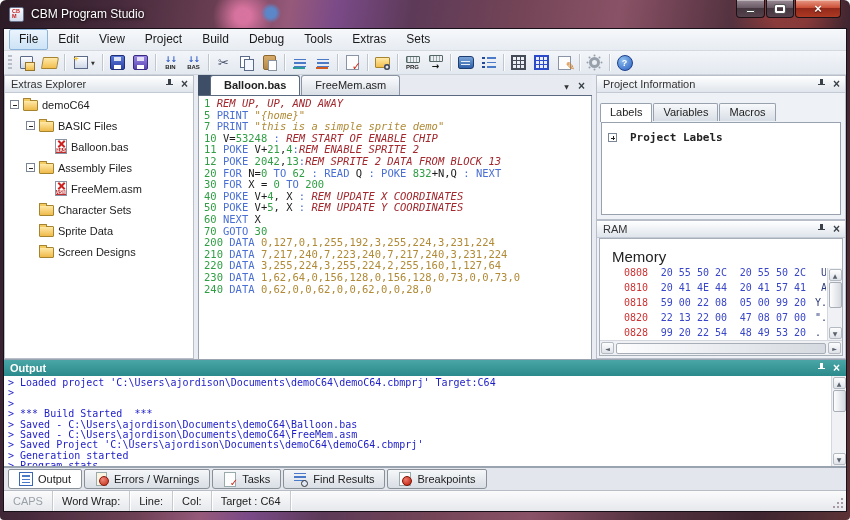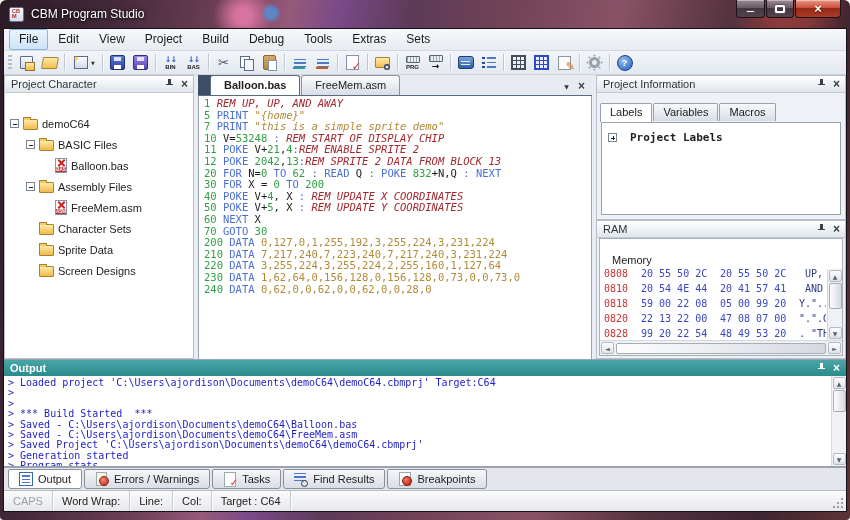--- a/index.html
+++ b/index.html
@@ -88,21 +88,21 @@
   .panel.left{width:190px;flex:none;}
   .phead{height:17px;flex:none;display:flex;align-items:center;padding:0 5px 0 6px;background:linear-gradient(#ffffff,#dfe5ec);border-bottom:1px solid #c4cad4;}
   .ptitle{font-size:11px;color:#333;}
   .pctl{margin-left:auto;display:flex;align-items:center;gap:7px;}
   .pin{position:relative;width:9px;height:10px;}
   .pin::before{content:"";position:absolute;top:0;left:3px;width:3px;height:5px;background:#3a4048;}
   .pin::after{content:"";position:absolute;top:5px;left:1px;width:7px;height:1px;background:#3a4048;box-shadow:3px 3px 0 -1.2px #3a4048;}
   .pin.w::before,.pin.w::after{background:#fff;box-shadow:none;}
   .px{font-size:12px;font-weight:bold;color:#3a4048;line-height:10px;}
   .px.w{color:#fff;}
-  .tree{flex:1;background:#fff;padding-top:20px;overflow:hidden;}
+  .tree{flex:1;background:#fff;padding-top:1px;overflow:hidden;}
   .trow{display:flex;align-items:center;gap:4px;height:21px;font-size:11px;color:#1c1c1c;white-space:nowrap;}
   .xbox{width:9px;height:9px;border:1px solid #7a8694;background:#fff;position:relative;flex:none;}
   .xbox::before{content:"";position:absolute;left:1.5px;right:1.5px;top:3.5px;height:1px;background:#222;}
   .xbox.plus::after{content:"";position:absolute;top:1.5px;bottom:1.5px;left:3.5px;width:1px;background:#222;}
   .xspace{width:9px;flex:none;}
   .fi-folder{width:15px;height:11px;background:linear-gradient(#ffe9a8,#efba4a);border:1px solid #a5832f;border-radius:1px;position:relative;margin-top:2px;flex:none;}
   .fi-folder::before{content:"";position:absolute;top:-3px;left:-1px;width:6px;height:2px;background:#f4ca62;border:1px solid #a5832f;border-bottom:none;border-radius:1px 1px 0 0;}
   .fi-file{width:12px;height:15px;background:#fff;border:1px solid #8a94a2;position:relative;flex:none;}
   .fi-file::before{content:"";position:absolute;top:3px;left:0.5px;width:9px;height:2px;background:#cc2222;transform:rotate(45deg);}
   .fi-file::after{content:"";position:absolute;top:3px;left:0.5px;width:9px;height:2px;background:#cc2222;transform:rotate(-45deg);}
@@ -129,23 +129,23 @@
   
   .rightcol{width:250px;flex:none;display:flex;flex-direction:column;min-height:0;}
   .panel.pi{height:145px;flex:none;}
   .pitabs{height:28px;flex:none;display:flex;align-items:flex-end;padding-left:3px;gap:1px;}
   .pitab{font-size:11px;color:#222;padding:2px 9px 3px;background:linear-gradient(#f7f9fb,#d8dee6);border:1px solid #98a2ae;border-bottom:none;border-radius:2px 2px 0 0;}
   .pitab.active{background:#fff;position:relative;top:1px;padding-bottom:4px;}
   .pibox{flex:1;margin:1px 4px 4px;background:#fff;border:1px solid #98a2ae;padding:8px 6px;}
   .pirow{display:flex;align-items:center;gap:13px;font-family:"DejaVu Sans Mono",monospace;font-size:11px;font-weight:bold;color:#222;}
   .panel.ram{flex:1;}
   .ramwrap{flex:1;margin:0 2px 2px;background:#fff;border:1px solid #a6aeb8;display:flex;flex-direction:column;min-height:0;}
-  .memlabel{font-size:11px;color:#222;padding:15px 0 3px 12px;flex:none;}
+  .memlabel{font-size:15px;color:#222;padding:9px 0 3px 12px;flex:none;}
   .hexwrap{flex:1;position:relative;overflow:hidden;}
-  .hexrows{padding:1px 16px 0 4px;margin-top:-4px;}
+  .hexrows{padding:1px 16px 0 20px;margin-top:-4px;text-align:right;}
   .hrow{display:flex;font-family:"DejaVu Sans Mono",monospace;font-size:10px;line-height:15px;white-space:pre;}
   .haddr{color:#cc3333;width:28px;margin-right:9px;flex:none;}
   .hb{color:#3946c8;width:70px;margin-right:9px;flex:none;}
   .hascii{color:#2e3a7e;flex:1;overflow:hidden;}
   .vscroll{position:absolute;right:0;top:0;bottom:0;width:15px;background:#f0f1f4;border-left:1px solid #d4d8de;display:flex;flex-direction:column;align-items:center;padding:1px;}
   .sarrow{font-family:"DejaVu Sans",sans-serif;font-size:6px;color:#5a626e;line-height:11px;height:12px;width:13px;text-align:center;background:linear-gradient(#fdfdfe,#dfe3e9);border:1px solid #b4bac2;border-radius:2px;flex:none;}
   .sthumb{width:13px;background:linear-gradient(90deg,#fdfdfe,#d5dae0);border:1px solid #a8aeb8;border-radius:2px;margin-top:1px;}
   .vscroll .sarrow.down{margin-top:auto;}
   .hscroll{height:15px;flex:none;margin:0 0 0 0;border-top:1px solid #d4d8de;background:#f0f1f4;display:flex;align-items:center;padding:1px;}
   .hscroll .sthumb{height:11px;flex:1;margin:0 2px;}
@@ -309,21 +309,21 @@
         </span>
         <span class="tsep"></span>
         <span class="tbtn">
           <span class="ticon i-help-icon"></span>
         </span>
       </div>
 
     <div class="main">
       <div class="panel left">
         <div class="phead">
-          <span class="ptitle">Project Character</span>
+          <span class="ptitle">Extras Explorer</span>
           <span class="pctl">
             <span class="pin"></span>
             <span class="px">×</span>
           </span>
         </div>
         <div class="tree">
             <div class="trow" style="padding-left: 5px;">
               <span class="xbox"></span>
               <span class="fi-folder"></span>
               <span class="tlabel">demoC64</span>
@@ -381,21 +381,21 @@
             </span>
           <span class="tsctl">
             <span class="dd">▼</span>
             <span class="px">×</span>
           </span>
         </div>
         <div class="code">
             <div class="cline"><span class="tk-ln">1 </span><span class="tk-cm">REM UP, UP, AND AWAY</span></div>
             <div class="cline"><span class="tk-ln">5 </span><span class="tk-kw">PRINT </span><span class="tk-st">"{home}"</span></div>
             <div class="cline"><span class="tk-ln">7 </span><span class="tk-kw">PRINT </span><span class="tk-st">"this is a simple sprite demo"</span></div>
-            <div class="cline"><span class="tk-ln">10 </span><span class="tk-tx">V=</span><span class="tk-nm">53248</span><span class="tk-co"> : </span><span class="tk-cm">REM START OF DISPLAY CHIP</span></div>
+            <div class="cline"><span class="tk-ln">10 </span><span class="tk-tx">V=</span><span class="tk-nm">53248</span><span class="tk-co"> : </span><span class="tk-cm">REM START OF ENABLE CHIP</span></div>
             <div class="cline"><span class="tk-ln">11 </span><span class="tk-kw">POKE </span><span class="tk-tx">V+</span><span class="tk-nm">21</span><span class="tk-tx">,</span><span class="tk-nm">4</span><span class="tk-co">:</span><span class="tk-cm">REM ENABLE SPRITE 2</span></div>
             <div class="cline"><span class="tk-ln">12 </span><span class="tk-kw">POKE </span><span class="tk-nm">2042</span><span class="tk-tx">,</span><span class="tk-nm">13</span><span class="tk-co">:</span><span class="tk-cm">REM SPRITE 2 DATA FROM BLOCK 13</span></div>
             <div class="cline"><span class="tk-ln">20 </span><span class="tk-kw">FOR </span><span class="tk-tx">N=</span><span class="tk-nm">0</span><span class="tk-kw"> TO </span><span class="tk-nm">62</span><span class="tk-co"> : </span><span class="tk-kw">READ </span><span class="tk-tx">Q</span><span class="tk-co"> : </span><span class="tk-kw">POKE </span><span class="tk-nm">832</span><span class="tk-tx">+N,Q</span><span class="tk-co"> : </span><span class="tk-kw">NEXT</span></div>
             <div class="cline"><span class="tk-ln">30 </span><span class="tk-kw">FOR </span><span class="tk-tx">X = </span><span class="tk-nm">0</span><span class="tk-kw"> TO </span><span class="tk-nm">200</span></div>
             <div class="cline"><span class="tk-ln">40 </span><span class="tk-kw">POKE </span><span class="tk-tx">V+</span><span class="tk-nm">4</span><span class="tk-tx">, X </span><span class="tk-co">: </span><span class="tk-cm">REM UPDATE X COORDINATES</span></div>
             <div class="cline"><span class="tk-ln">50 </span><span class="tk-kw">POKE </span><span class="tk-tx">V+</span><span class="tk-nm">5</span><span class="tk-tx">, X </span><span class="tk-co">: </span><span class="tk-cm">REM UPDATE Y COORDINATES</span></div>
             <div class="cline"><span class="tk-ln">60 </span><span class="tk-kw">NEXT </span><span class="tk-tx">X</span></div>
             <div class="cline"><span class="tk-ln">70 </span><span class="tk-kw">GOTO </span><span class="tk-nm">30</span></div>
             <div class="cline"><span class="tk-ln">200 </span><span class="tk-kw">DATA </span><span class="tk-dt">0,127,0,1,255,192,3,255,224,3,231,224</span></div>
             <div class="cline"><span class="tk-ln">210 </span><span class="tk-kw">DATA </span><span class="tk-dt">7,217,240,7,223,240,7,217,240,3,231,224</span></div>
@@ -435,21 +435,21 @@
             <span class="pctl">
               <span class="pin"></span>
               <span class="px">×</span>
             </span>
           </div>
           <div class="ramwrap">
             <div class="memlabel">Memory</div>
             <div class="hexwrap">
               <div class="hexrows">
                   <div class="hrow"><span class="haddr">0808</span><span class="hb">20 55 50 2C</span><span class="hb">20 55 50 2C</span><span class="hascii"> UP, UP,</span></div>
-                  <div class="hrow"><span class="haddr">0810</span><span class="hb">20 54 4E 44</span><span class="hb">20 41 57 41</span><span class="hascii"> AND AWA</span></div>
+                  <div class="hrow"><span class="haddr">0810</span><span class="hb">20 41 4E 44</span><span class="hb">20 41 57 41</span><span class="hascii"> AND AWA</span></div>
                   <div class="hrow"><span class="haddr">0818</span><span class="hb">59 00 22 08</span><span class="hb">05 00 99 20</span><span class="hascii">Y."... </span></div>
                   <div class="hrow"><span class="haddr">0820</span><span class="hb">22 13 22 00</span><span class="hb">47 08 07 00</span><span class="hascii">".".G...</span></div>
                   <div class="hrow"><span class="haddr">0828</span><span class="hb">99 20 22 54</span><span class="hb">48 49 53 20</span><span class="hascii">. "THIS </span></div>
                   <div class="hrow"><span class="haddr">0830</span><span class="hb">49 53 20 41</span><span class="hb">20 53 49 4D</span><span class="hascii">IS A SIM</span></div>
                 </div>
               <div class="vscroll">
                 <span class="sarrow">▲</span>
                 <span class="sthumb" style="height:26px"></span>
                 <span class="sarrow down">▼</span>
               </div>

